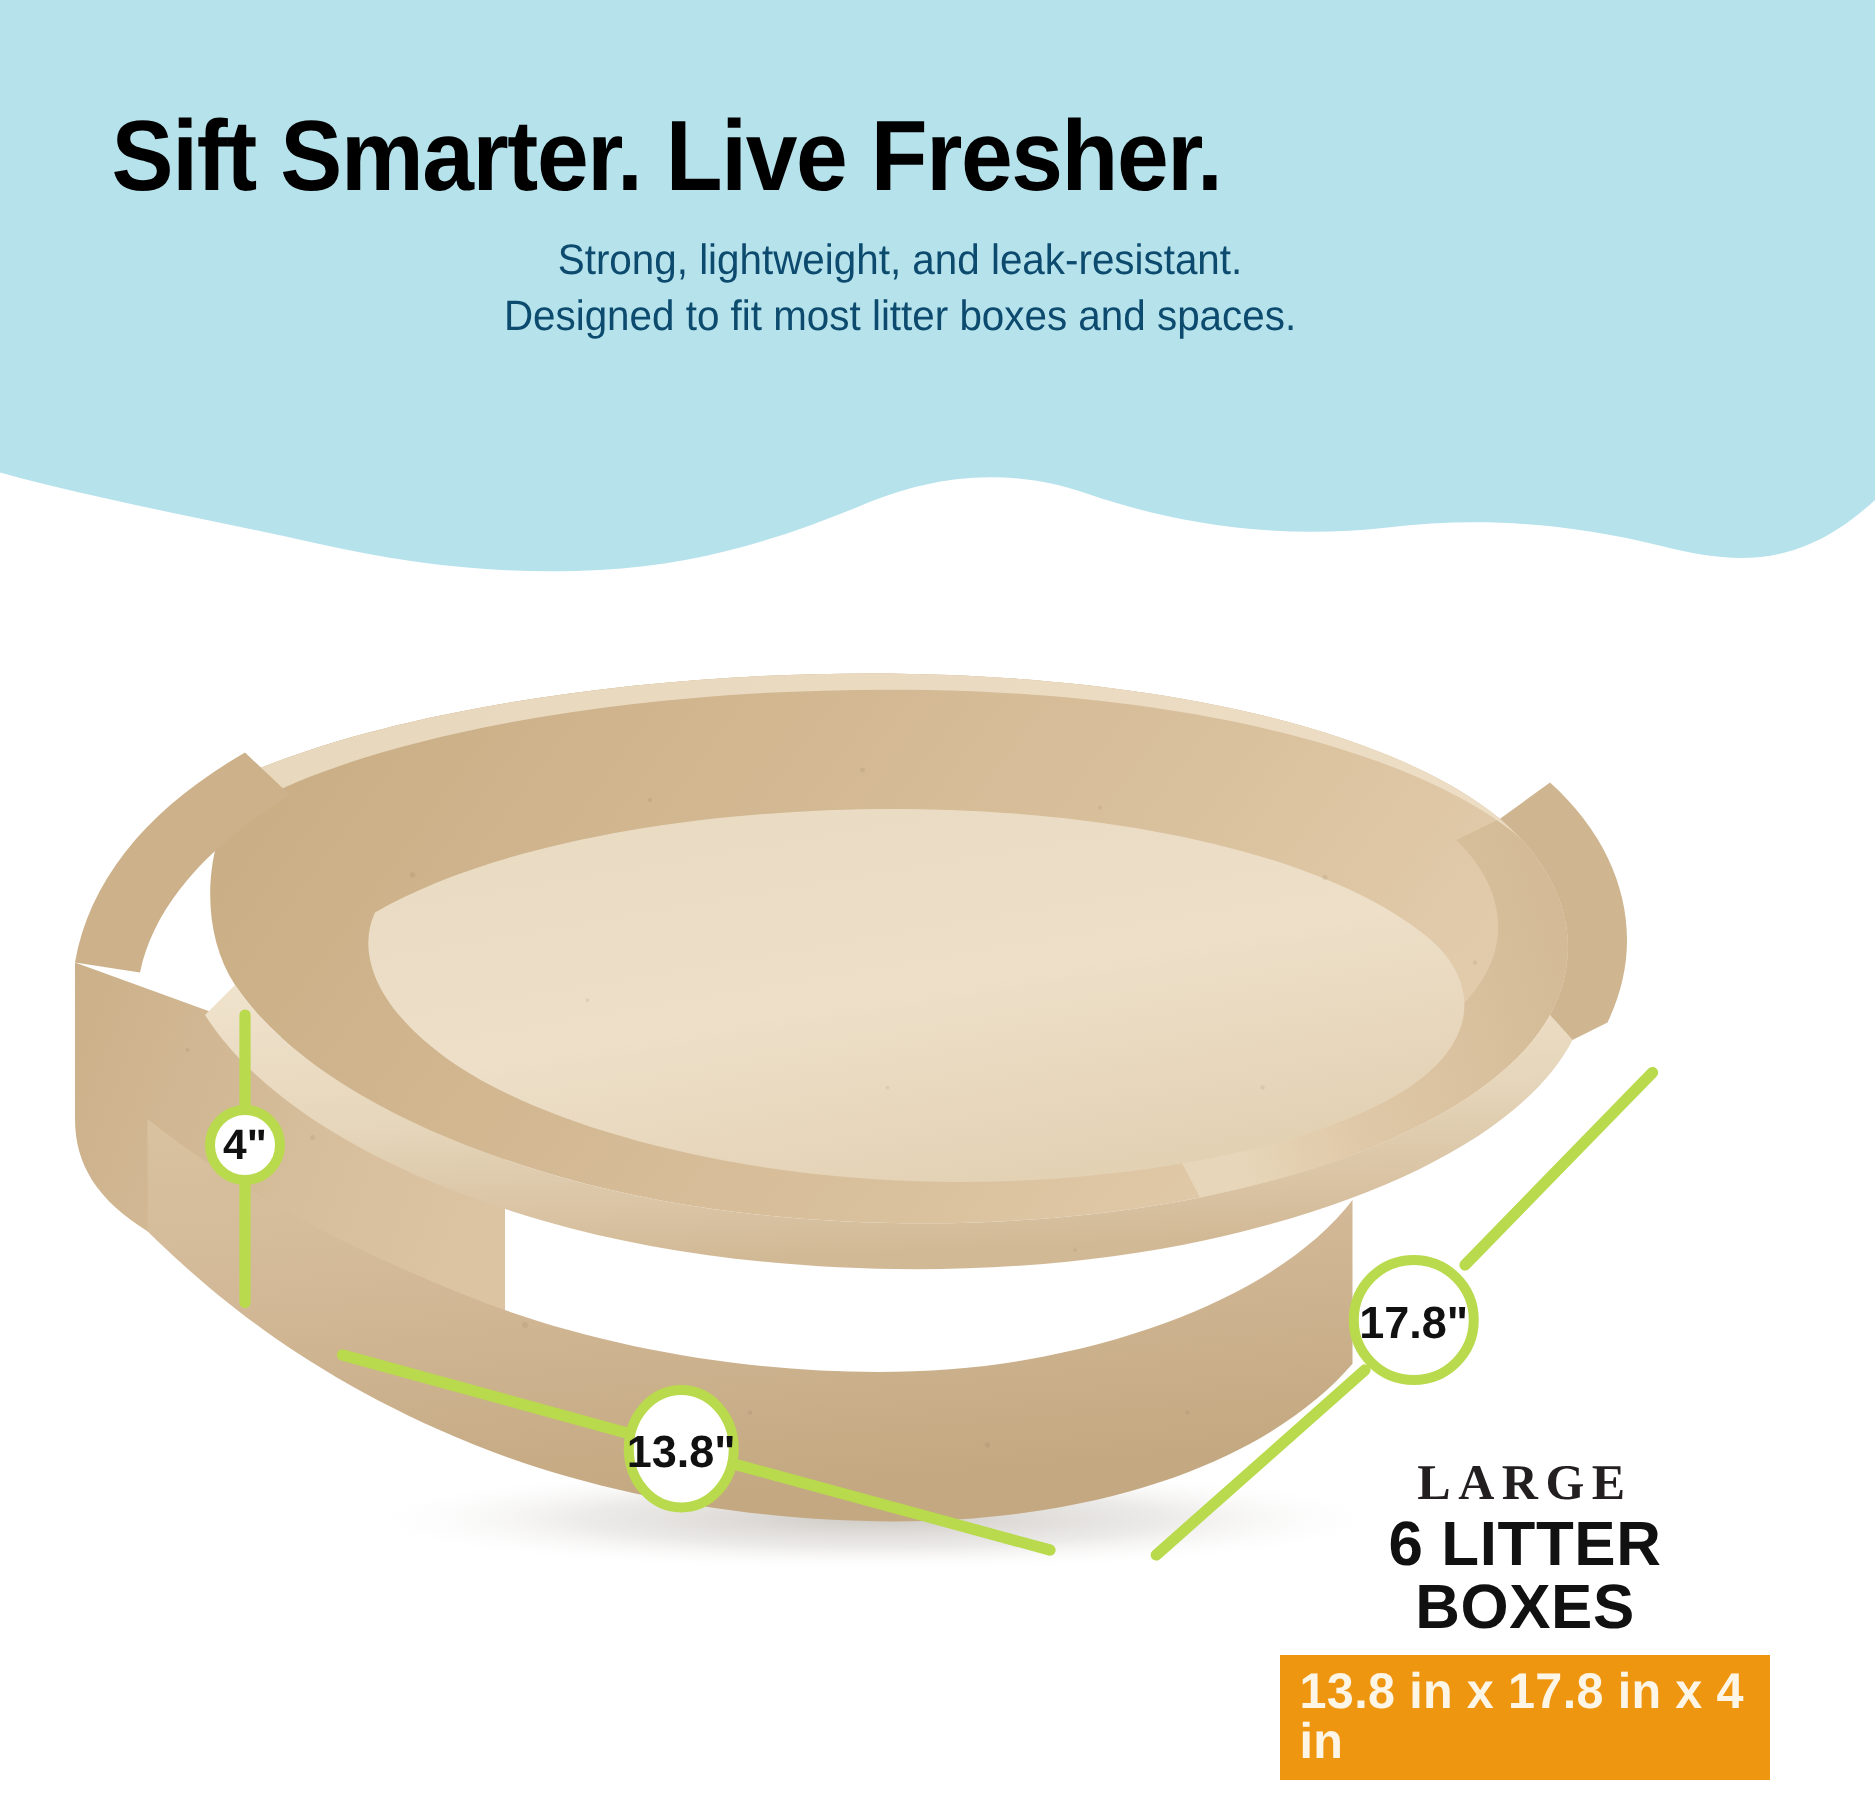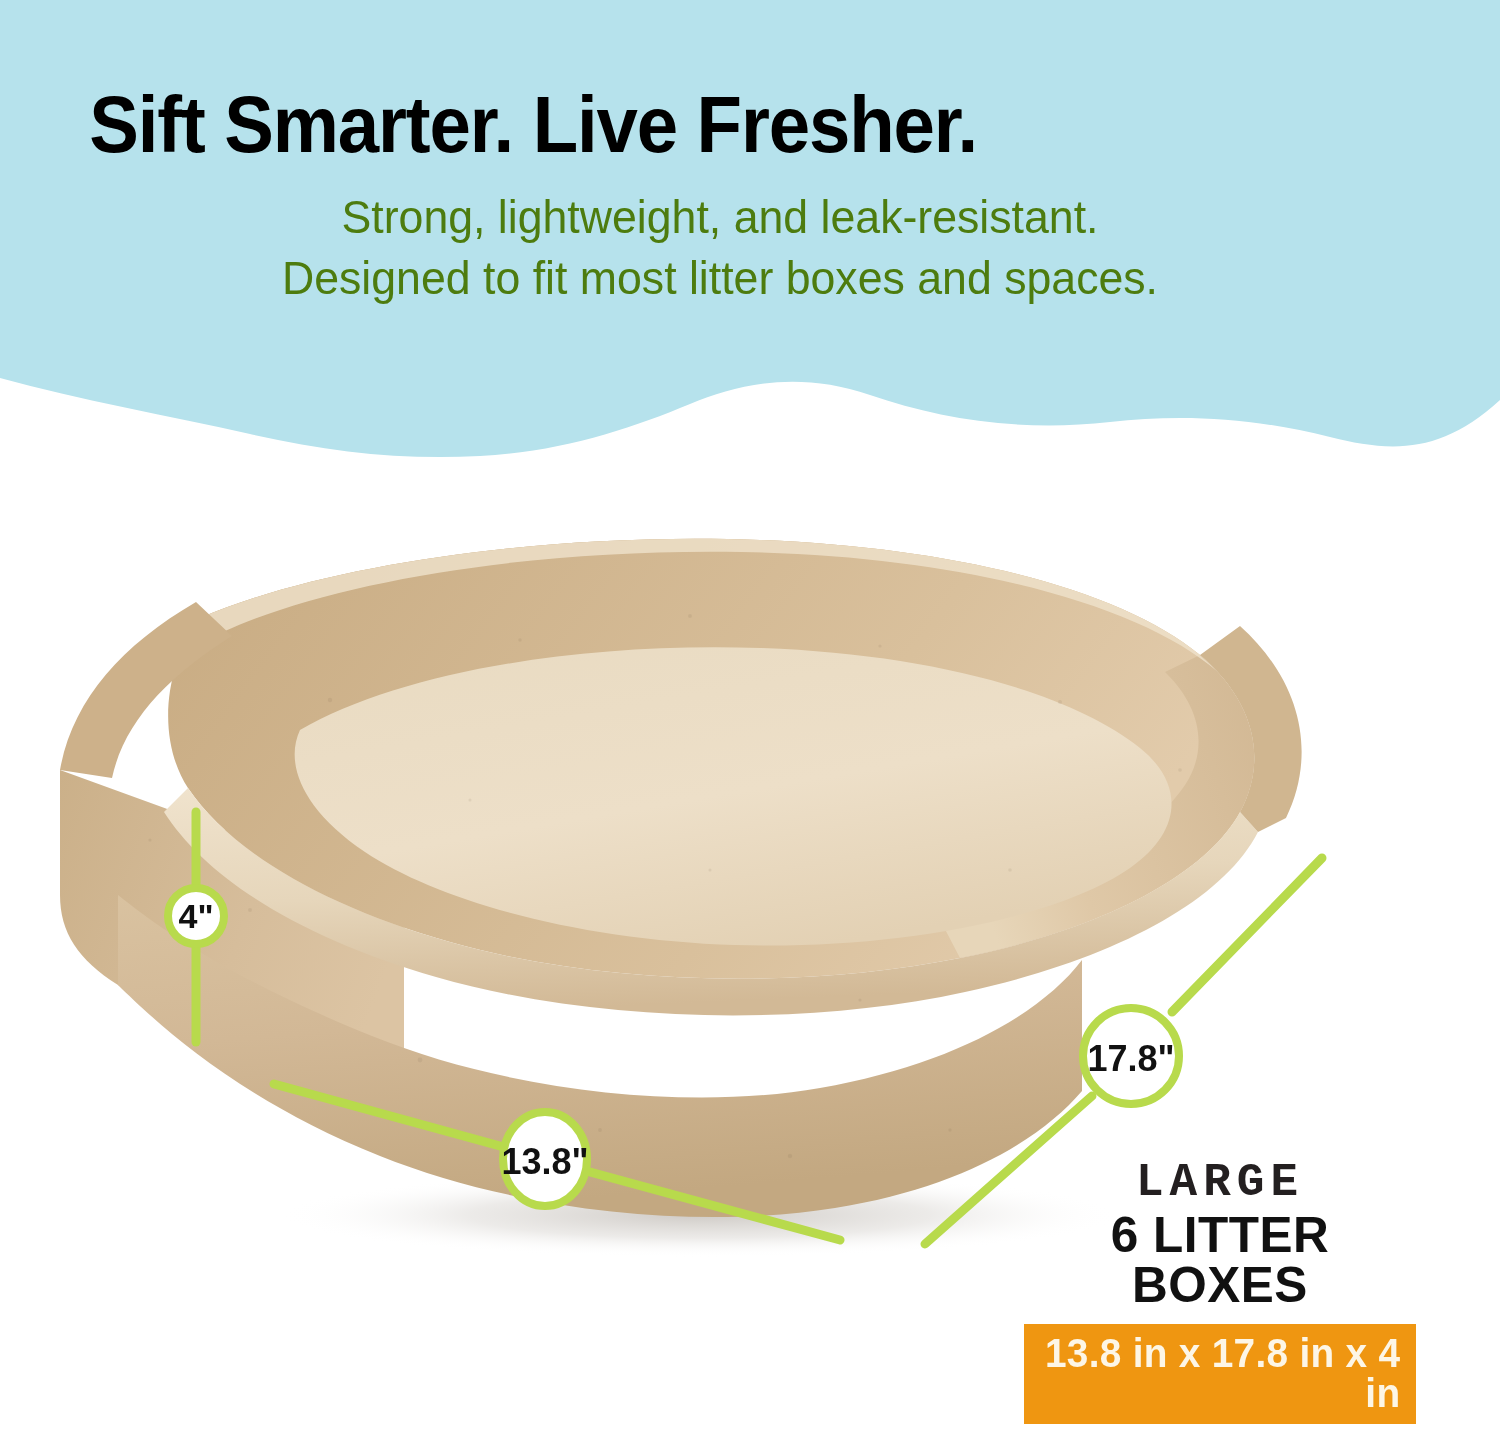--- a/index.html
+++ b/index.html
@@ -48,23 +48,23 @@
     transform-origin: left top;
     white-space: nowrap;
   }
   #subhead {
     margin: 0;
     padding: 22px 0 0 0;
     text-align: center;
     width: 1440px;
     font-family: "Liberation Sans Narrow", "Liberation Sans", sans-serif;
     font-weight: normal;
-    font-size: 47px;
+    font-size: 34px;
     line-height: 1.30;
-    color: #4d7c0f;
+    color: #0c4a6e;
   }
   #subhead .ln { display: block; transform: scaleX(0.95); }
 
   
   #product-stage {
     position: absolute;
     left: 0; top: 440px;
     width: 1500px;
     height: 840px;
     z-index: 3;
@@ -91,23 +91,23 @@
   #size-block {
     position: absolute;
     right: 84px;
     bottom: 24px;
     width: 392px;
     z-index: 6;
     text-align: right;
   }
   #size-large {
     margin: 0;
-    font-family: Liberation Mono, monospace;
-    font-weight: bold;
-    font-size: 46px;
+    font-family: Liberation Serif, serif;
+    font-weight: bold;
+    font-size: 40px;
     line-height: 1.0;
     letter-spacing: 6px;
     color: #231f20;
     text-align: center;
     padding-right: 0;
   }
   #size-count {
     margin: 4px 0 0 0;
     font-family: "Liberation Sans Narrow", "Liberation Sans", sans-serif;
     font-weight: bold;
@@ -115,21 +115,21 @@
     line-height: 1.0;
     letter-spacing: 0.5px;
     color: #111111;
     text-align: center;
     transform: scaleX(0.99);
   }
   #size-banner {
     margin: 14px 0 0 0;
     background: #ef9611;
     padding: 9px 10px 11px 10px;
-    text-align: right;
+    text-align: left;
   }
   #size-banner-text {
     font-family: "Liberation Sans Narrow", "Liberation Sans", sans-serif;
     font-weight: bold;
     font-size: 40px;
     line-height: 1.0;
     color: #fdf6e6;
     letter-spacing: 0.3px;
     display: block;
     transform: scaleX(0.97);

